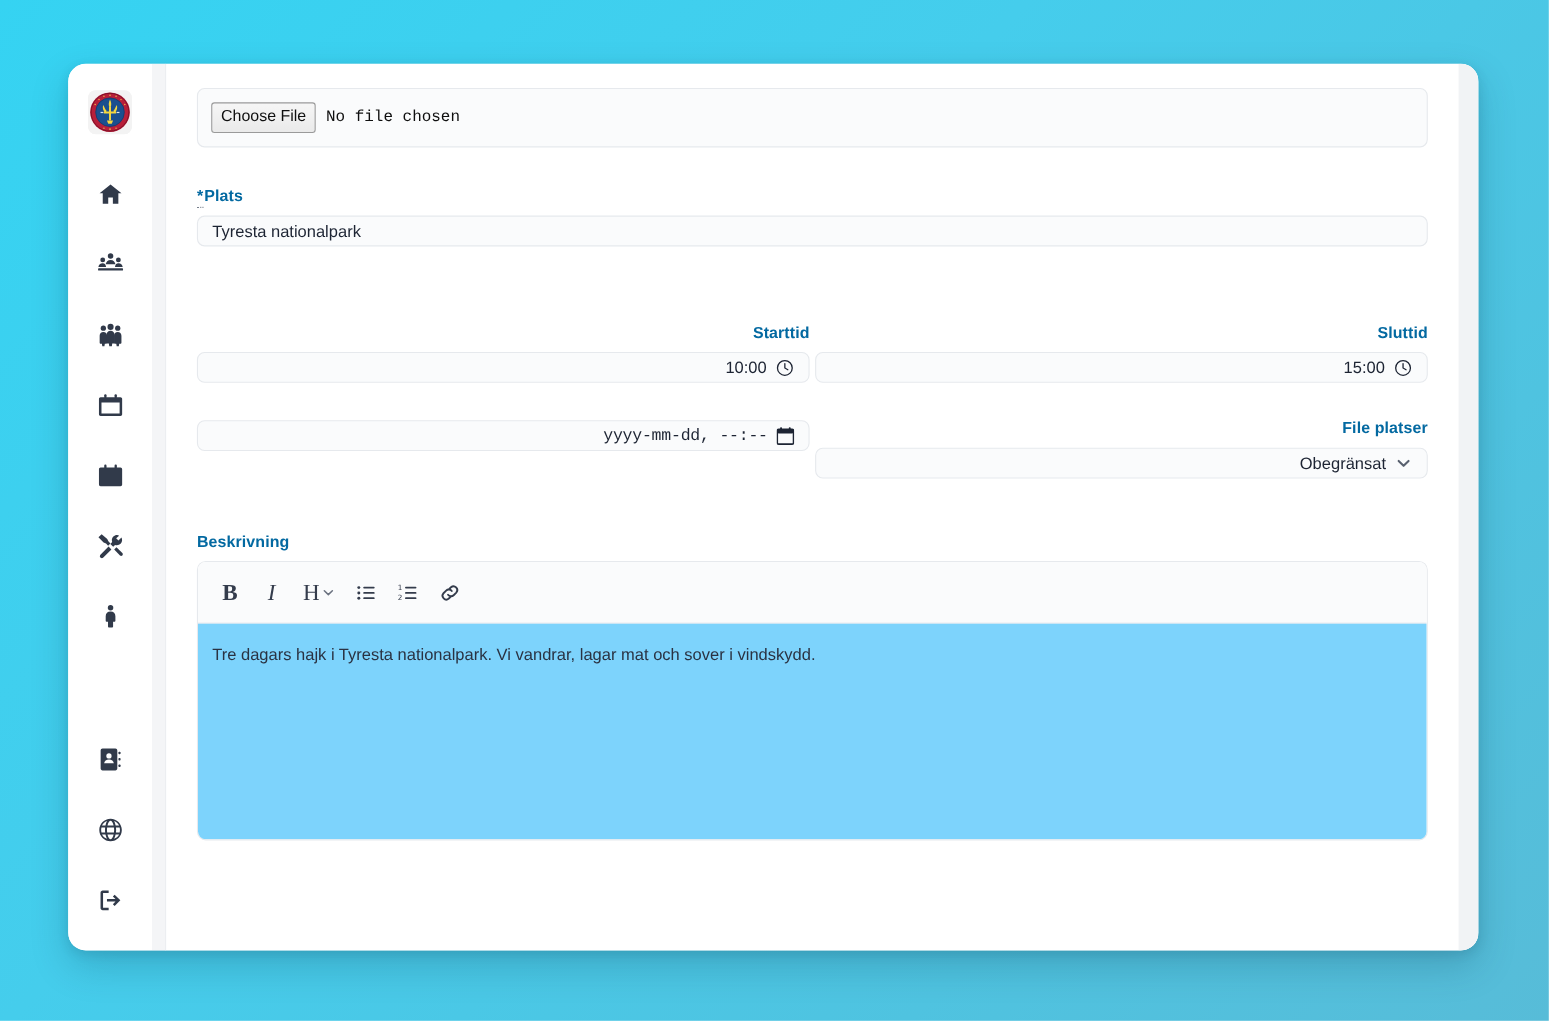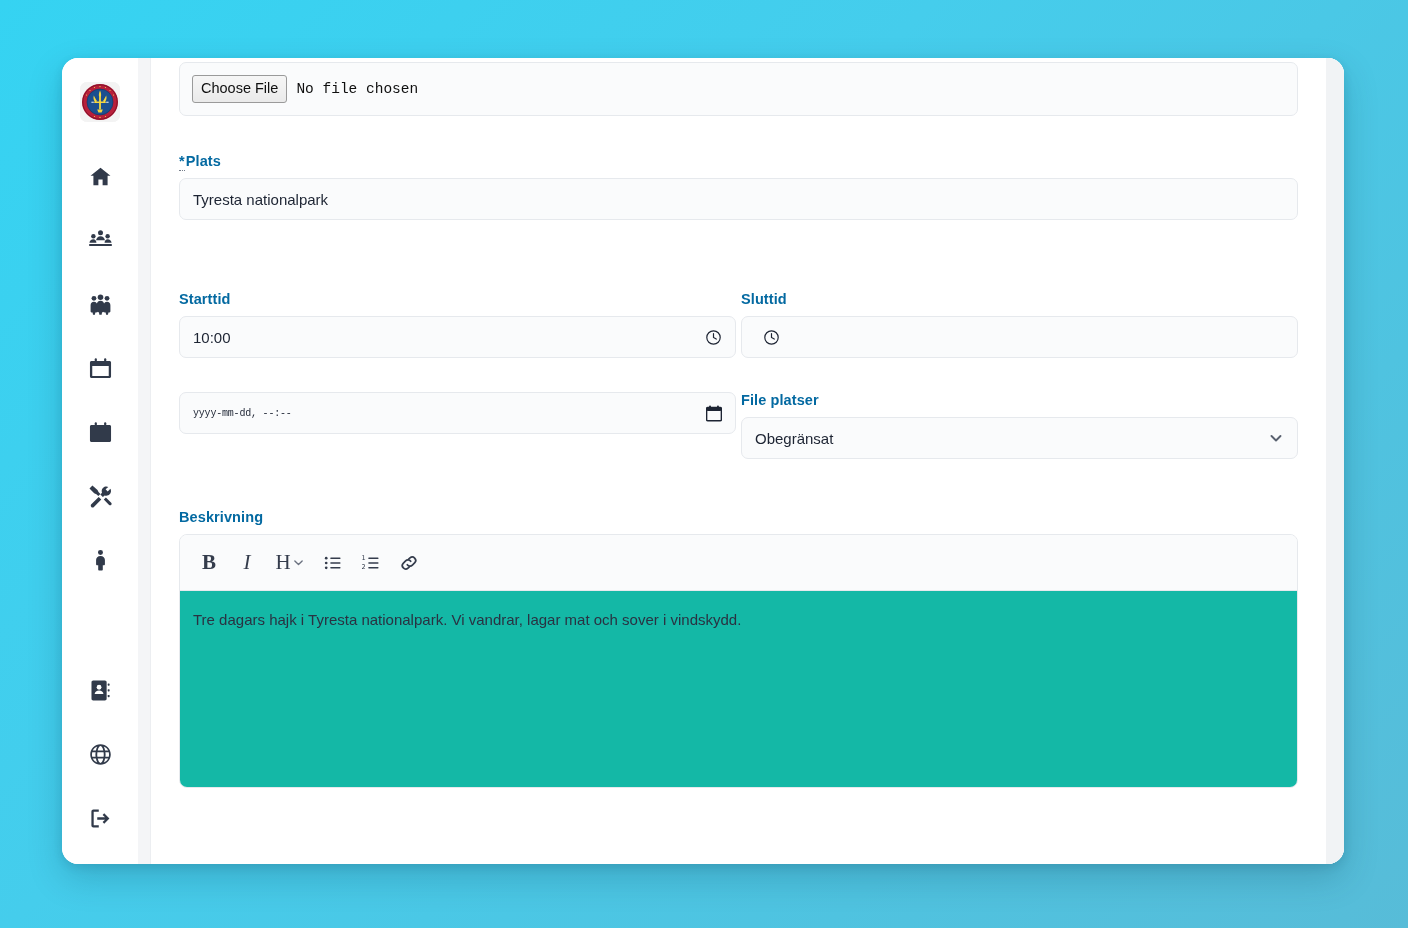--- a/index.html
+++ b/index.html
@@ -85,21 +85,21 @@
   #main-area {
     flex: 1 1 auto;
     background: #ffffff;
     position: relative;
     overflow: hidden;
     display: flex;
   }
 
   #content-scroll {
     flex: 1 1 auto;
-    padding: 4px 28px 0 28px;
+    padding: 22px 28px 0 28px;
     overflow: hidden;
   }
 
   #scrollbar-gutter {
     width: 18px;
     flex: 0 0 18px;
     background: #f1f3f5;
     position: relative;
   }
   #scrollbar-thumb {
@@ -124,21 +124,21 @@
   }
 
   .req-star {
     border-bottom: 1px dotted #757d8a;
     padding-bottom: 1px;
     margin-right: 1px;
   }
 
   .input-box {
     width: 100%;
-    height: 42px;
+    height: 28px;
     background: #fafbfc;
     border: 1px solid #e6e9ed;
     border-radius: 7px;
     display: flex;
     align-items: center;
     padding: 0 13px;
     font-size: 15px;
     color: #1d2433;
     position: relative;
   }
@@ -163,21 +163,21 @@
     font-size: 14.5px;
     color: #0f0f0f;
     margin-left: 9px;
     font-family: Liberation Mono, monospace;
   }
 
   .input-value { flex: 1 1 auto; }
 
   .input-value.mono {
     font-family: "Liberation Mono", monospace;
-    font-size: 10px;
+    font-size: 15px;
     color: #1d2433;
     letter-spacing: -0.2px;
   }
 
   .trail-icon {
     flex: 0 0 auto;
     display: flex;
     align-items: center;
     justify-content: center;
     color: #1d2433;
@@ -191,20 +191,21 @@
     display: flex;
     align-items: center;
     cursor: pointer;
     margin-left: 8px;
   }
 
   
   .row-2col {
     display: flex;
     gap: 5px;
+    text-align: right;
   }
   .row-2col > .col { flex: 1 1 0; min-width: 0; }
 
   .spacer-sm { height: 31px; }
   .spacer-md { height: 34px; }
   .spacer-lg { height: 50px; }
 
   
   #editor-wrap {
     border: 1px solid #e6e9ed;
@@ -243,21 +244,21 @@
   }
   .tb-letter.bold { font-weight: 700; }
   .tb-letter.italic { font-style: italic; font-weight: 400; }
 
   #editor-body {
     min-height: 196px;
     padding: 17px 13px 13px 13px;
     font-size: 15px;
     color: #2a3242;
     line-height: 1.55;
-    background: #14b8a6;
+    background: #7dd3fc;
   }
 </style>
 </head>
 <body>
 
 <div id="app-window">
 
   <nav id="sidebar">
 
     <div id="sidebar-logo">
@@ -437,20 +438,21 @@
                 <circle cx="9" cy="9" r="7.1"></circle>
                 <path d="M9 4.8V9l2.9 1.7" stroke-linecap="round"></path>
               </svg>
             </span>
           </div>
         </div>
 
         <div class="col">
           <div class="field-label">Sluttid</div>
           <div class="input-box">
+            <span class="input-value">15:00</span>
             <span class="trail-icon">
               <svg width="17" height="17" viewBox="0 0 18 18" fill="none" stroke="currentColor" stroke-width="1.25">
                 <circle cx="9" cy="9" r="7.1"></circle>
                 <path d="M9 4.8V9l2.9 1.7" stroke-linecap="round"></path>
               </svg>
             </span>
           </div>
         </div>
       </div>
 

